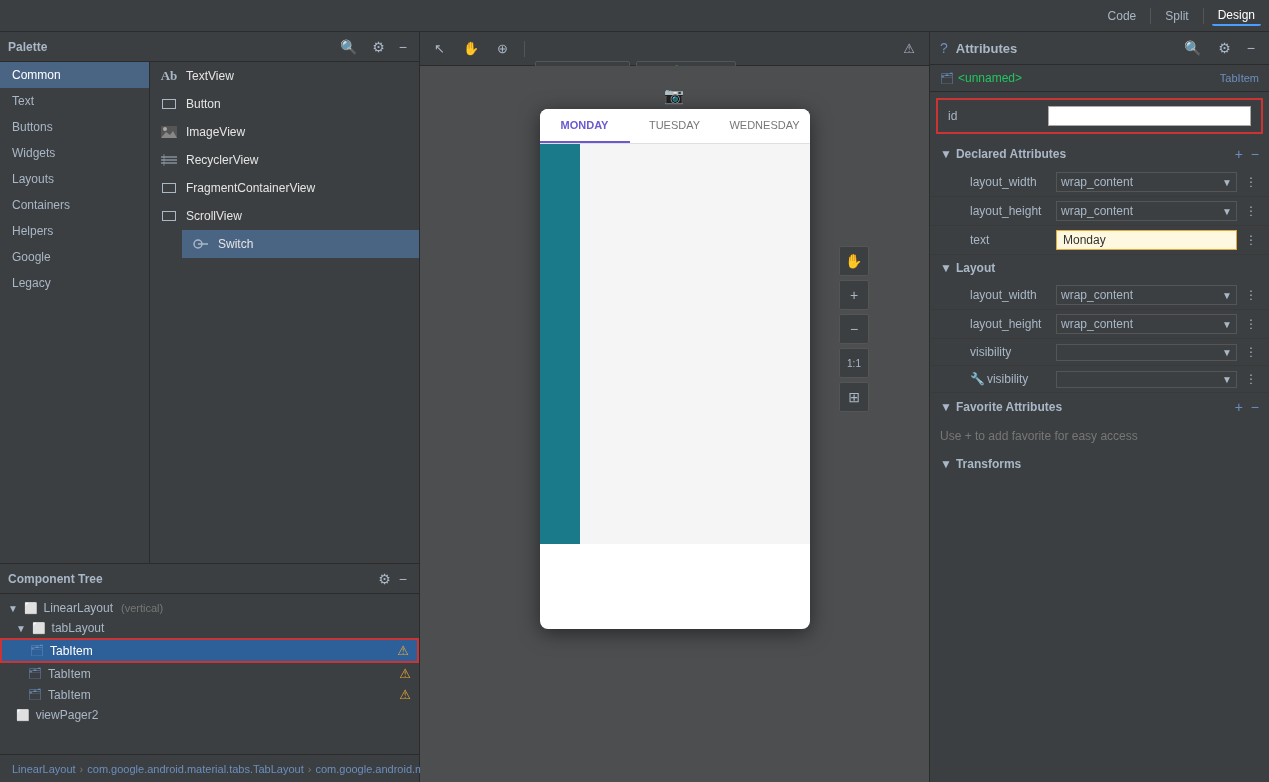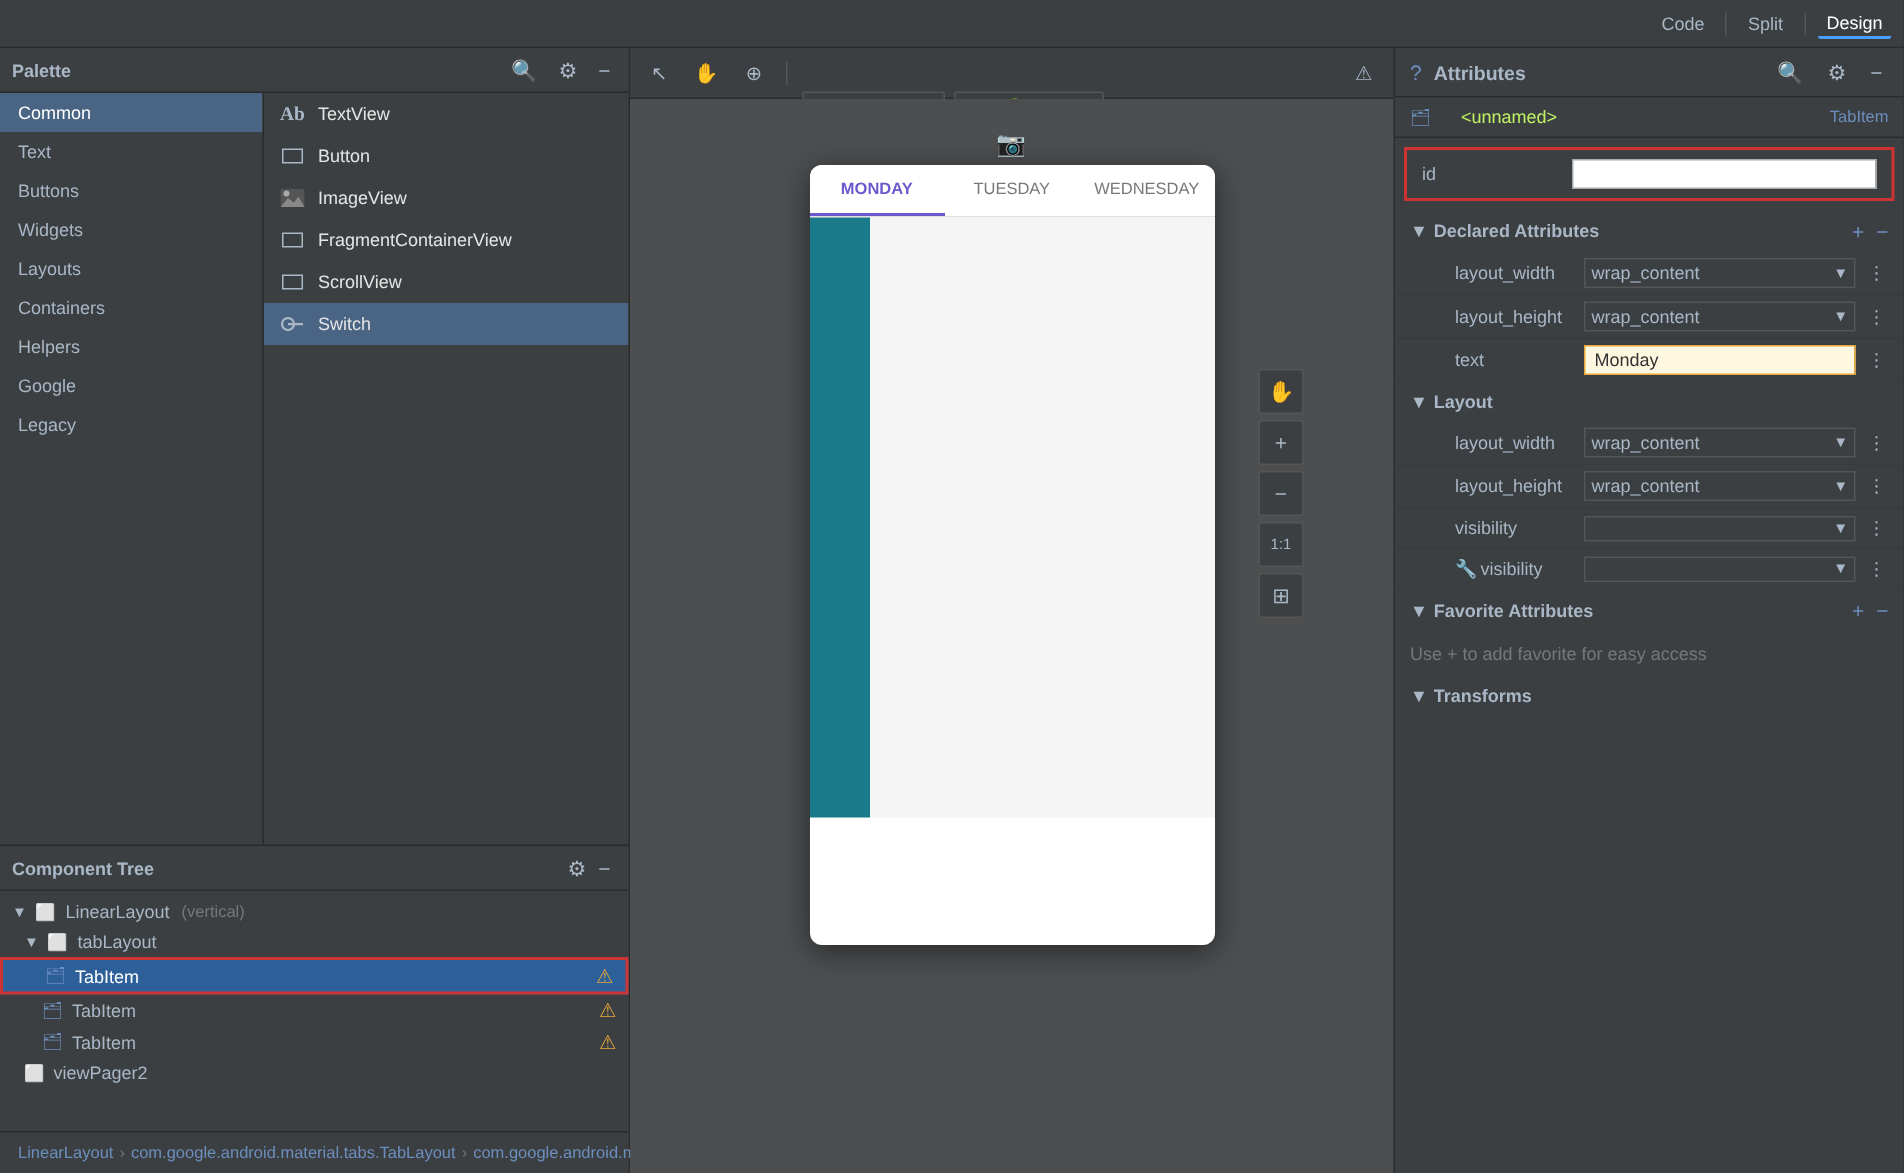--- a/index.html
+++ b/index.html
@@ -19,26 +19,26 @@
     
     .left-panel { width: 420px; display: flex; flex-direction: column; border-right: 1px solid #2b2b2b; }
     
     
     .panel-header { display: flex; align-items: center; padding: 4px 8px; background: #3c3f41; border-bottom: 1px solid #2b2b2b; height: 30px; gap: 6px; }
     .panel-title { font-size: 12px; color: #a9b7c6; font-weight: bold; flex: 1; }
     .panel-icon-btn { background: none; border: none; color: #a9b7c6; cursor: pointer; font-size: 14px; padding: 2px 4px; }
     
     
     .palette-content { display: flex; flex: 1; overflow: hidden; }
-    .palette-categories { width: 176px; background: #3c3f41; border-right: 1px solid #2b2b2b; overflow-y: auto; }
+    .palette-categories { width: 150px; background: #3c3f41; border-right: 1px solid #2b2b2b; overflow-y: auto; }
     .category-item { padding: 6px 12px; cursor: pointer; font-size: 12px; color: #a9b7c6; }
     .category-item.selected { background: #4a6484; color: #fff; }
     .palette-items { flex: 1; overflow-y: auto; background: #3c3f41; }
     .palette-item { display: flex; align-items: center; padding: 5px 10px; cursor: pointer; gap: 8px; }
-    .palette-item.selected { background: #4a6484; }
+    .palette-item.selected { background: #4a6484; margin-left: 32px; }
     .palette-item-icon { width: 18px; height: 18px; display: flex; align-items: center; justify-content: center; }
     .palette-item-label { font-size: 12px; color: #e5e5e5; }
     
     
     .component-tree { border-top: 1px solid #2b2b2b; }
     .component-tree-header { display: flex; align-items: center; padding: 4px 8px; background: #3c3f41; border-bottom: 1px solid #2b2b2b; height: 30px; }
     .component-tree-content { background: #3c3f41; padding: 4px 0; min-height: 160px; }
     .tree-item { display: flex; align-items: center; padding: 3px 8px; cursor: pointer; font-size: 12px; color: #a9b7c6; gap: 4px; }
     .tree-indent-1 { padding-left: 16px; }
     .tree-indent-2 { padding-left: 28px; }
@@ -146,20 +146,31 @@
           </div>
           <div class="palette-item">
             <div class="palette-item-icon">
               <svg width="16" height="12" viewBox="0 0 16 12">
                   <rect width="16" height="12" fill="#555"></rect>
                   <polygon points="0,12 5,6 9,9 12,5 16,12" fill="#888"></polygon>
                   <circle cx="4" cy="3" r="2" fill="#aaa"></circle>
                 </svg>
             </div>
             <span class="palette-item-label">ImageView</span>
+          </div>
+          <div class="palette-item">
+            <div class="palette-item-icon">
+              <svg width="16" height="12" viewBox="0 0 16 12">
+                  <line x1="0" y1="3" x2="16" y2="3" stroke="#a9b7c6" stroke-width="1"></line>
+                  <line x1="0" y1="6" x2="16" y2="6" stroke="#a9b7c6" stroke-width="1"></line>
+                  <line x1="0" y1="9" x2="16" y2="9" stroke="#a9b7c6" stroke-width="1"></line>
+                  <line x1="3" y1="0" x2="3" y2="12" stroke="#a9b7c6" stroke-width="0.5"></line>
+                </svg>
+            </div>
+            <span class="palette-item-label">RecyclerView</span>
           </div>
           <div class="palette-item">
             <div class="palette-item-icon">
                 <span style="display:inline-block;width:14px;height:10px;border:1.5px solid #a9b7c6;"></span>
               </div>
             <span class="palette-item-label">FragmentContainerView</span>
           </div>
           <div class="palette-item">
             <div class="palette-item-icon">
                 <span style="display:inline-block;width:14px;height:10px;border:1.5px solid #a9b7c6;"></span>
@@ -281,21 +292,21 @@
       <div class="attr-header">
         <span class="help-icon">?</span>
         <span class="attr-title">Attributes</span>
         <button class="panel-icon-btn">🔍</button>
         <button class="panel-icon-btn">⚙</button>
         <button class="panel-icon-btn">−</button>
       </div>
 
       <div style="display:flex;align-items:center;padding:6px 10px;border-bottom:1px solid #2b2b2b;">
         <span style="font-size:11px;color:#6c8ebf;">🗂</span>
-        <span style="font-size:12px;color:#bef264;margin-left:20px;">&lt;unnamed&gt;</span>
+        <span style="font-size:12px;color:#22c55e;margin-left:4px;">&lt;unnamed&gt;</span>
         <span style="font-size:11px;color:#6c8ebf;margin-left:auto;">TabItem</span>
       </div>
 
       <div style="display:flex;align-items:center;padding:6px 10px;border:2px solid #cc3333;margin:6px;background:#3c3f41;">
         <span class="attr-label">id</span>
         <input class="attr-input" type="text" style="flex: 1 1 0%; background: rgb(255, 255, 255); color: rgb(51, 51, 51); border: 1px solid rgb(170, 170, 170); padding: 2px 4px; font-size: 12px;" value="">
       </div>
 
       <div class="section-header">
         <span>▼</span>

